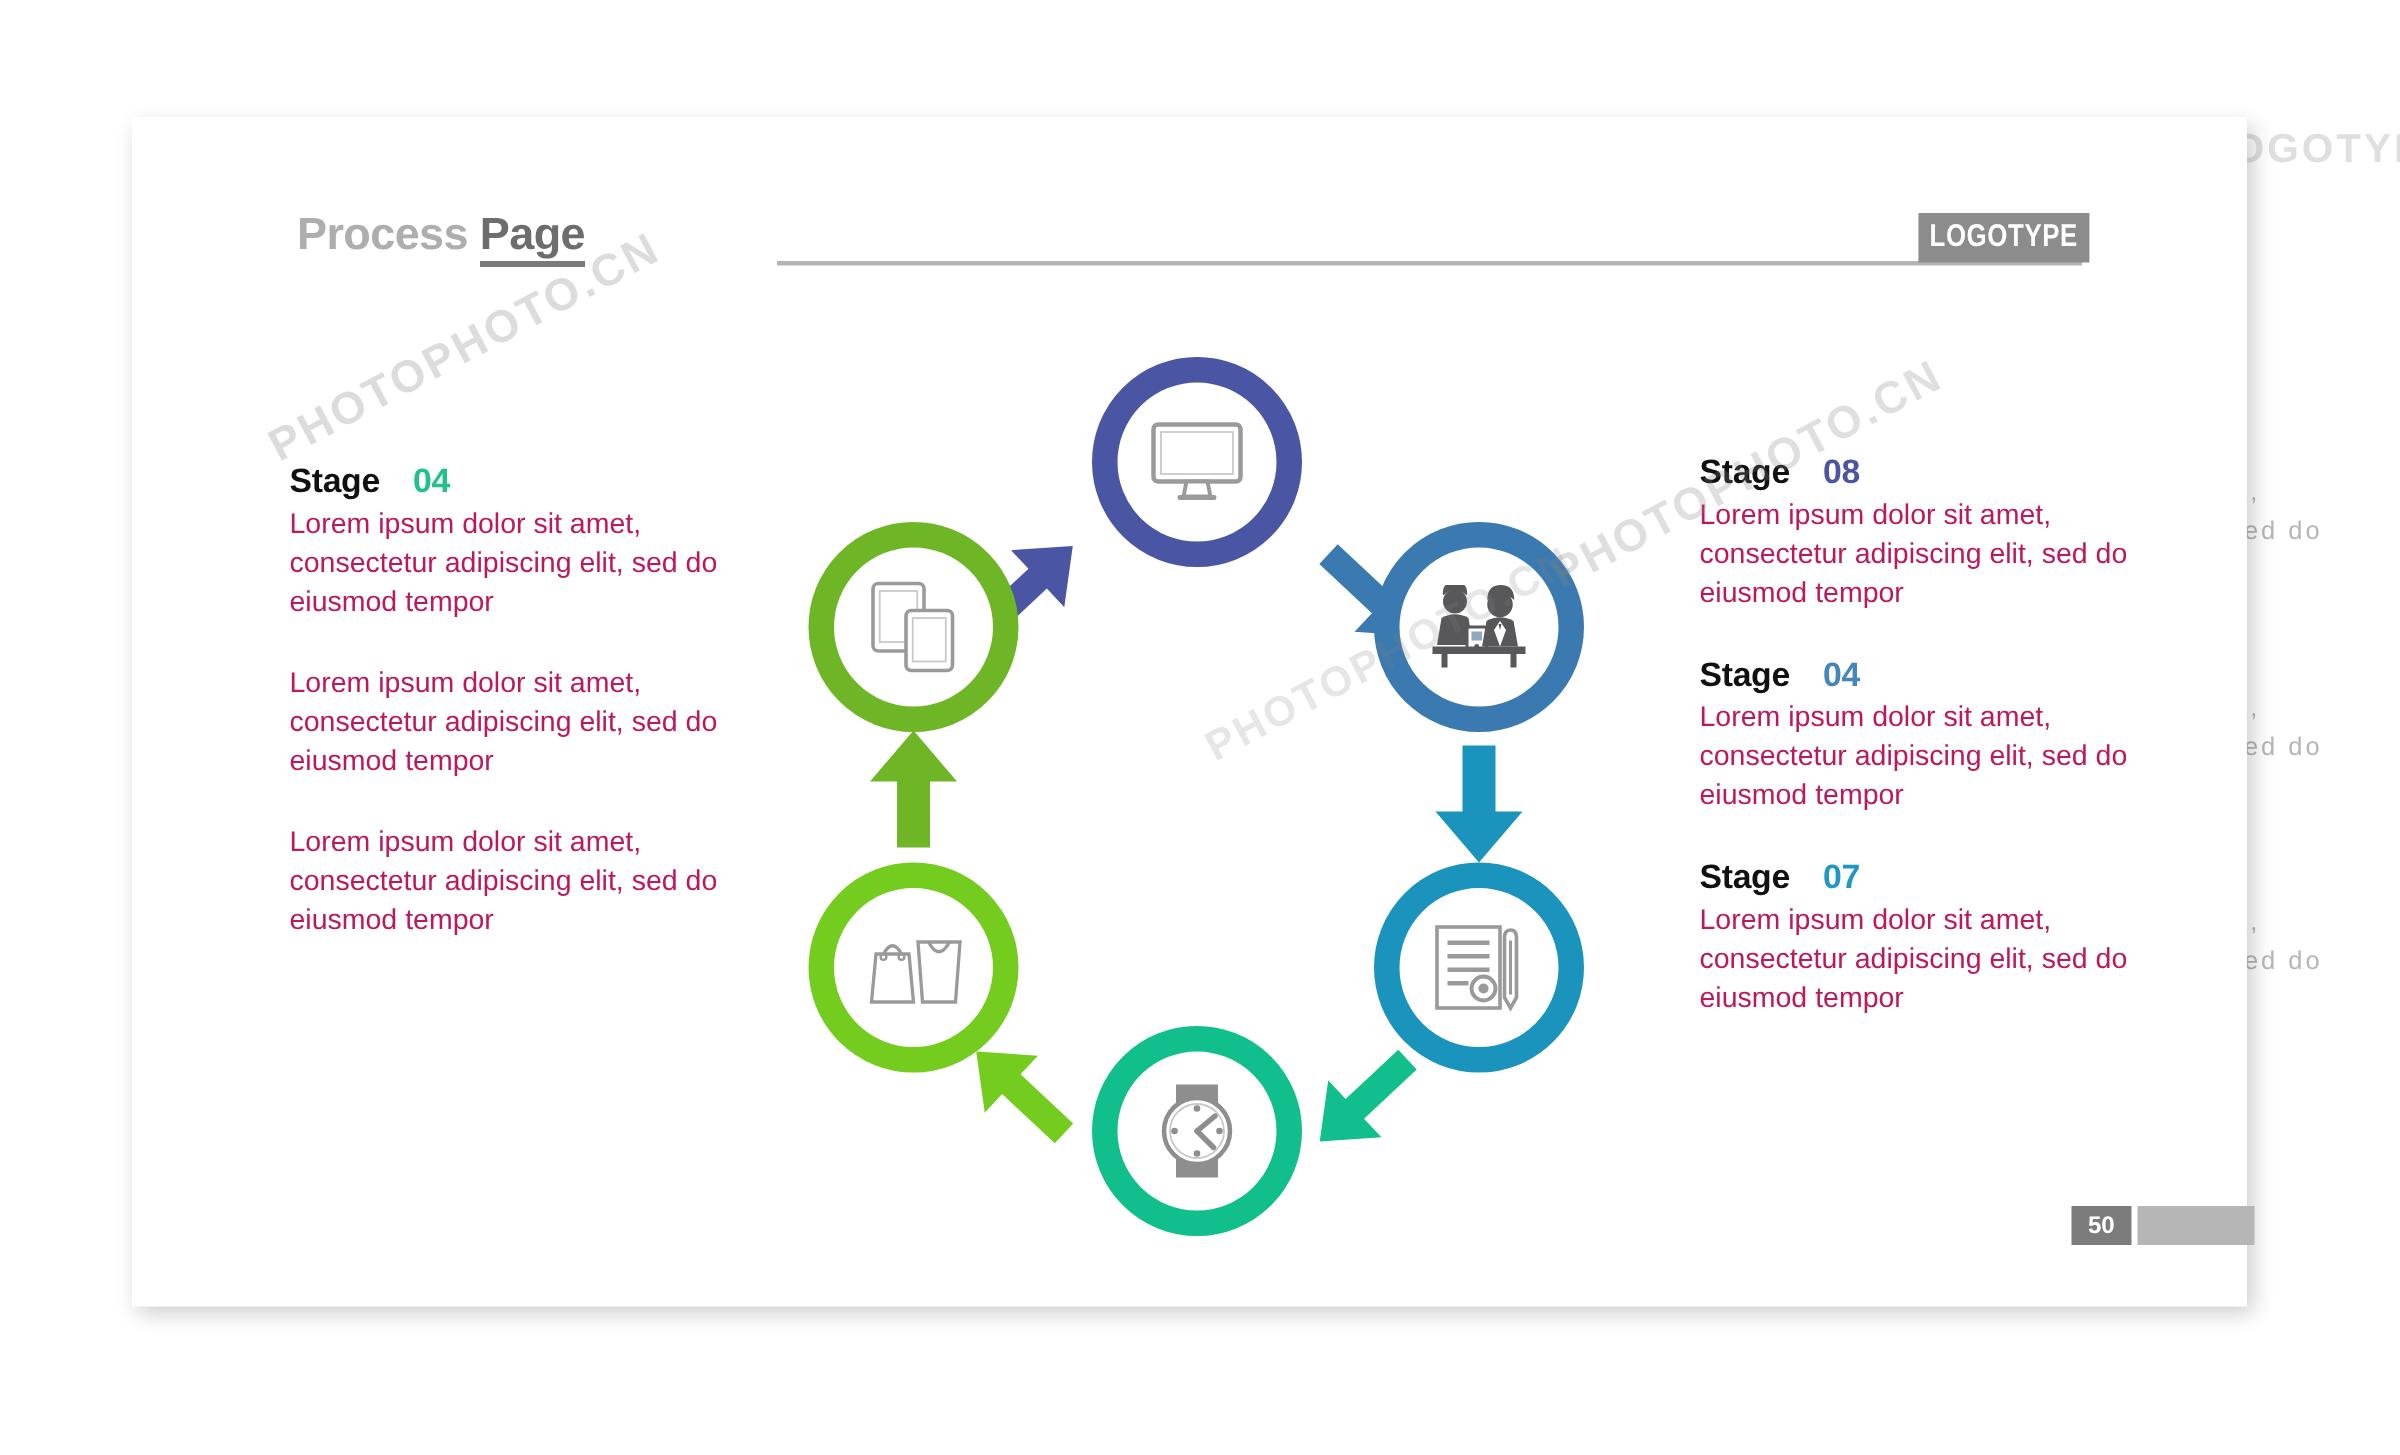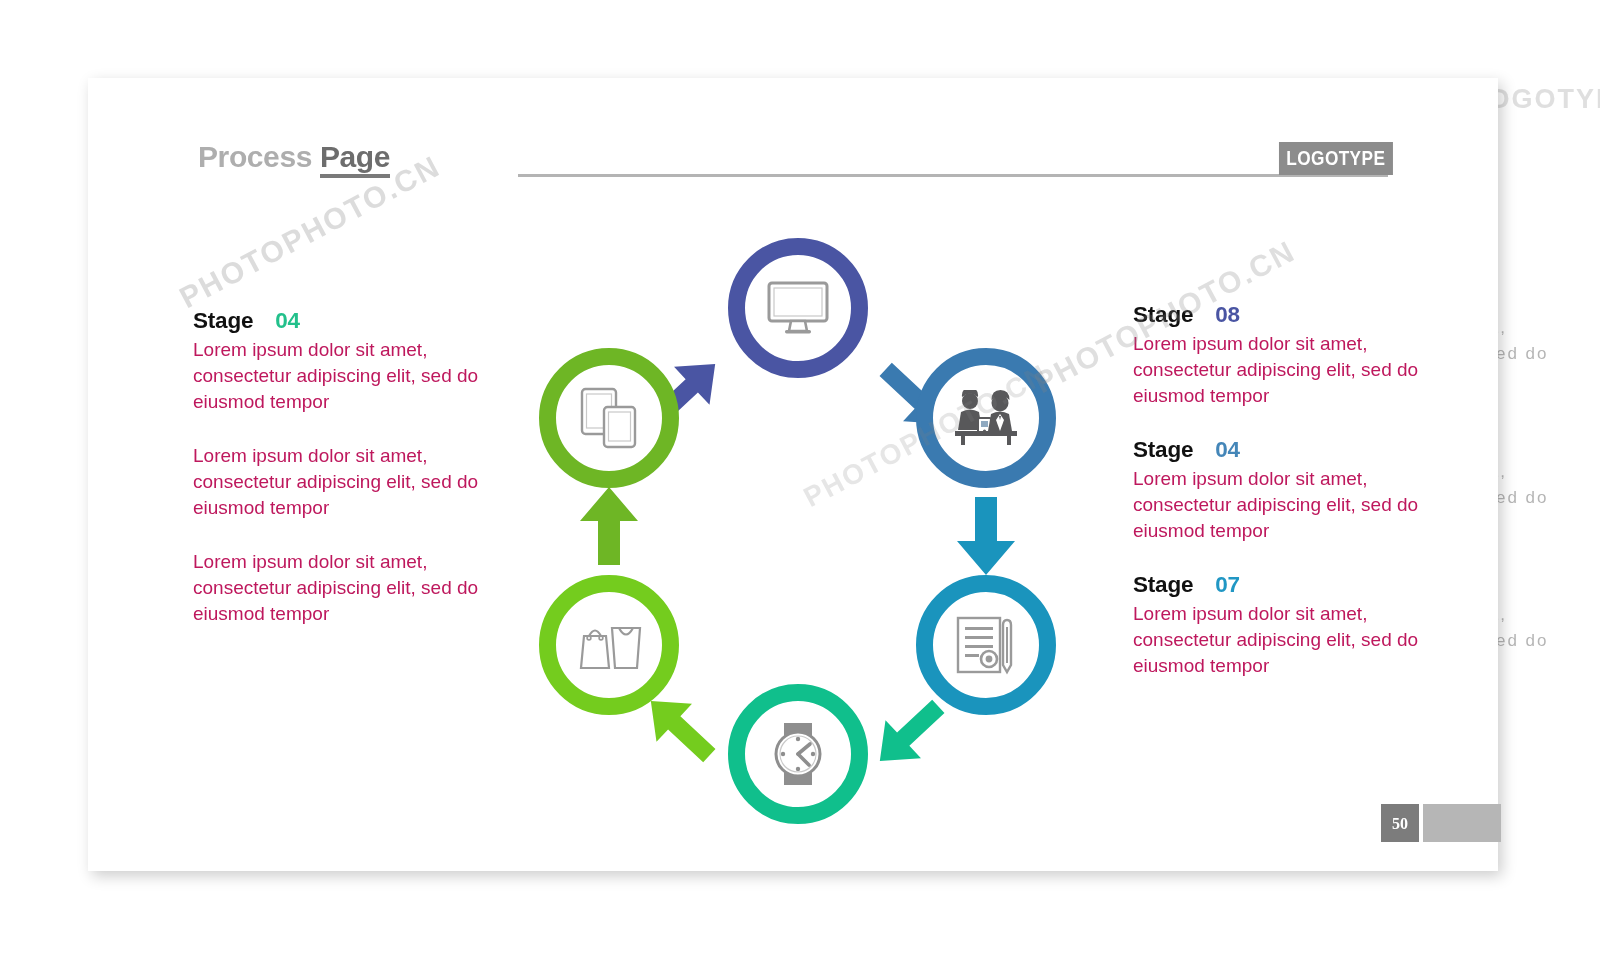--- a/index.html
+++ b/index.html
@@ -130,22 +130,21 @@
   }
   .node .glyph { display: block; }
 
   
   #pagebox {
     position: absolute;
     left: 1293px;
     top: 726px;
     display: flex;
     align-items: stretch;
-    height: 38px;
-    font-family: Liberation Serif, serif;
+    height: 26px;
   }
   #pagenum {
     background: #7c7c7c;
     color: #ffffff;
     font-size: 16px;
     font-weight: 700;
     padding: 2px 11px 0 11px;
     display: flex;
     align-items: center;
   }

